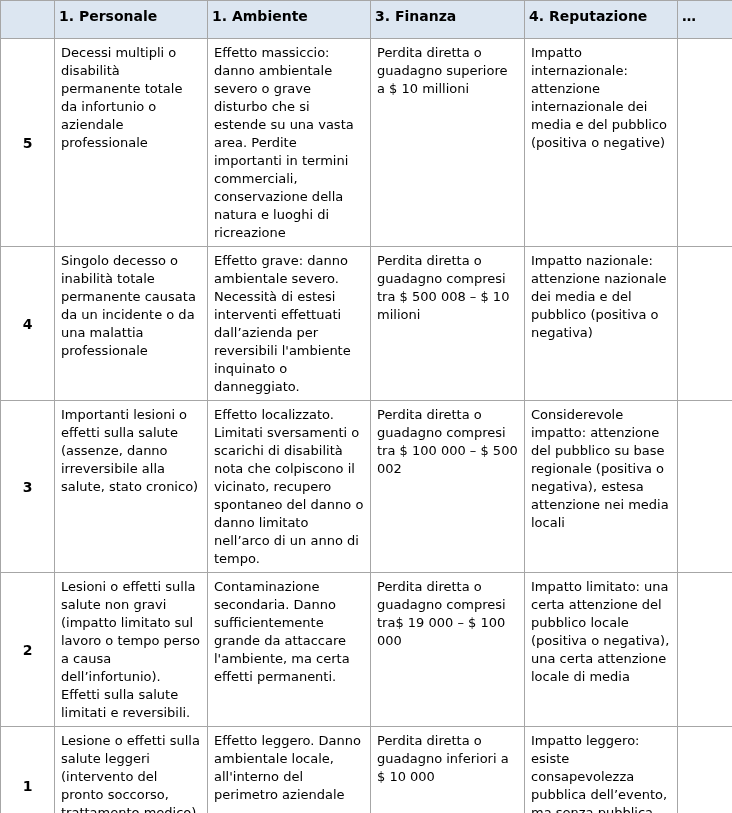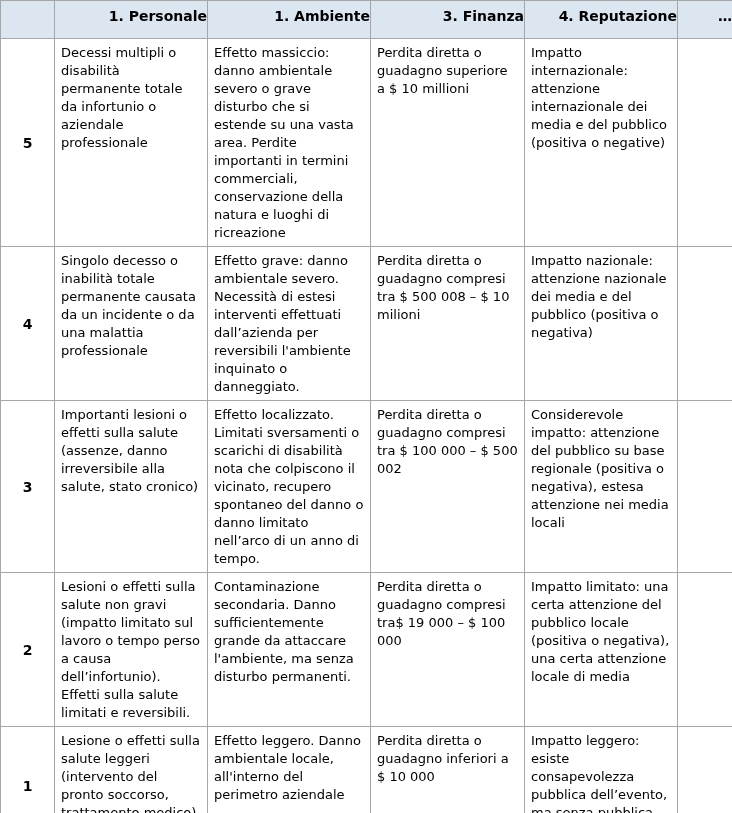--- a/index.html
+++ b/index.html
@@ -33,23 +33,23 @@
   col.c-fin   { width: 154px; }
   col.c-rep   { width: 153px; }
   col.c-extra { width: 55px; }
 
   
   tr.hdr { height: 38px; }
   tr.hdr th {
     background: #dce6f1;
     font-weight: bold;
     font-size: 14px;
-    text-align: right;
+    text-align: left;
     vertical-align: top;
-    padding: 7px 0 2px 4px;
+    padding: 7px 8px 2px 4px;
     line-height: 16px;
     margin-left: 28px;
   }
 
   
   tr.r5 { height: 199px; }
   tr.r4 { height: 154px; }
   tr.r3 { height: 167px; }
   tr.r2 { height: 144px; }
   tr.r1 { height: 111px; }
@@ -117,21 +117,21 @@
         <td class="num">3</td>
         <td class="cell">Importanti lesioni o effetti sulla salute (assenze, danno irreversibile alla salute, stato cronico)</td>
         <td class="cell">Effetto localizzato. Limitati sversamenti o scarichi di disabilità nota che colpiscono il vicinato, recupero spontaneo del danno o danno limitato nell’arco di un anno di tempo.</td>
         <td class="cell">Perdita diretta o guadagno compresi tra $ 100 000 – $ 500 002</td>
         <td class="cell">Considerevole impatto: attenzione del pubblico su base regionale (positiva o negativa), estesa attenzione nei media locali</td>
         <td class="extra"></td>
       </tr>
       <tr class="r2">
         <td class="num">2</td>
         <td class="cell">Lesioni o effetti sulla salute non gravi (impatto limitato sul lavoro o tempo perso a causa dell’infortunio). Effetti sulla salute limitati e reversibili.</td>
-        <td class="cell">Contaminazione secondaria. Danno sufficientemente grande da attaccare l'ambiente, ma senza disturbo permanenti.</td>
+        <td class="cell">Contaminazione secondaria. Danno sufficientemente grande da attaccare l'ambiente, ma certa effetti permanenti.</td>
         <td class="cell">Perdita diretta o guadagno compresi tra$ 19 000 – $ 100 000</td>
         <td class="cell">Impatto limitato: una certa attenzione del pubblico locale (positiva o negativa), una certa attenzione locale di media</td>
         <td class="extra"></td>
       </tr>
       <tr class="r1">
         <td class="num">1</td>
         <td class="cell">Lesione o effetti sulla salute leggeri (intervento del pronto soccorso, trattamento medico)</td>
         <td class="cell">Effetto leggero. Danno ambientale locale, all'interno del perimetro aziendale</td>
         <td class="cell">Perdita diretta o guadagno inferiori a $ 10 000</td>
         <td class="cell">Impatto leggero: esiste consapevolezza pubblica dell’evento, ma senza pubblica preoccupazione</td>

